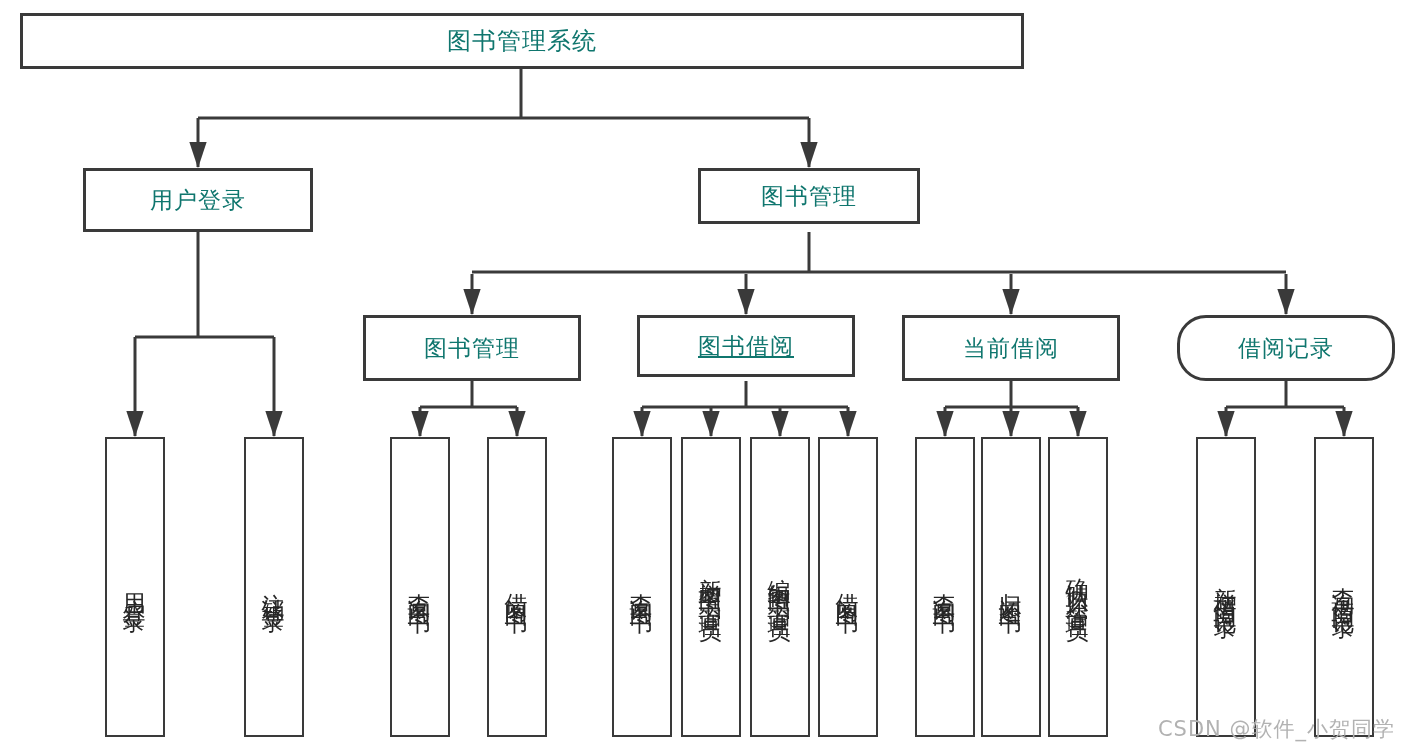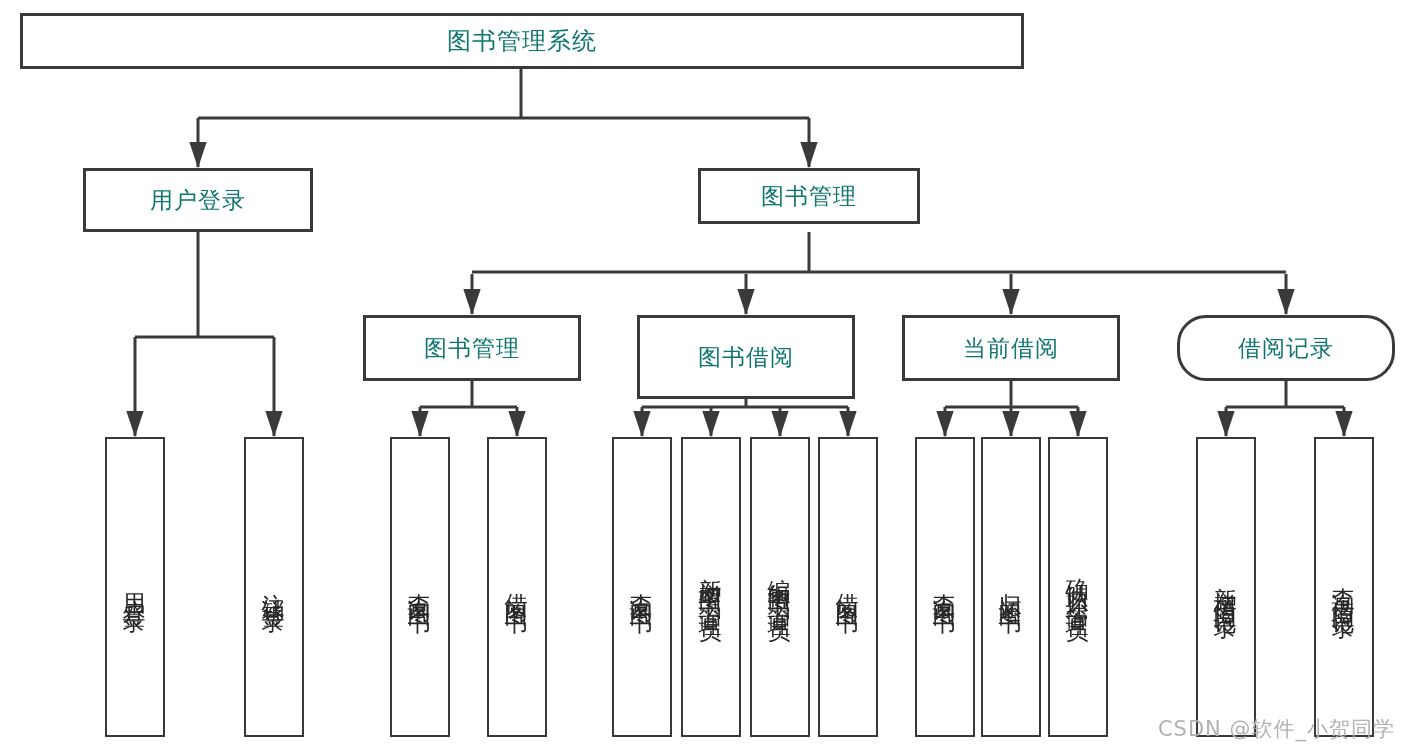--- a/index.html
+++ b/index.html
@@ -108,21 +108,21 @@
       <path d="M1344 407 V436" marker-end="url(#arrow)"></path>
     </g>
   </svg>
 
   <div class="node root" style="left:20px; top:13px; width:1004px; height:56px;">图书管理系统</div>
 
   <div class="node" style="left:83px; top:168px; width:230px; height:64px;">用户登录</div>
   <div class="node" style="left:698px; top:168px; width:222px; height:56px;">图书管理</div>
 
   <div class="node" style="left:363px; top:315px; width:218px; height:66px;">图书管理</div>
-  <div class="node" style="left:637px; top:315px; width:218px; height:84px;">图书借阅</div>
+  <div class="node" style="left:637px; top:315px; width:218px; height:62px;text-decoration:underline;">图书借阅</div>
   <div class="node" style="left:902px; top:315px; width:218px; height:66px;font-family:Liberation Serif, serif;">当前借阅</div>
   <div class="node" style="left:1177px; top:315px; width:218px; height:66px;border-radius:29px;">借阅记录</div>
 
   <div class="leaf" style="left:105px;">
     <span>用户登录</span>
   </div>
   <div class="leaf" style="left:244px;">
     <span>注销登录</span>
   </div>
 

